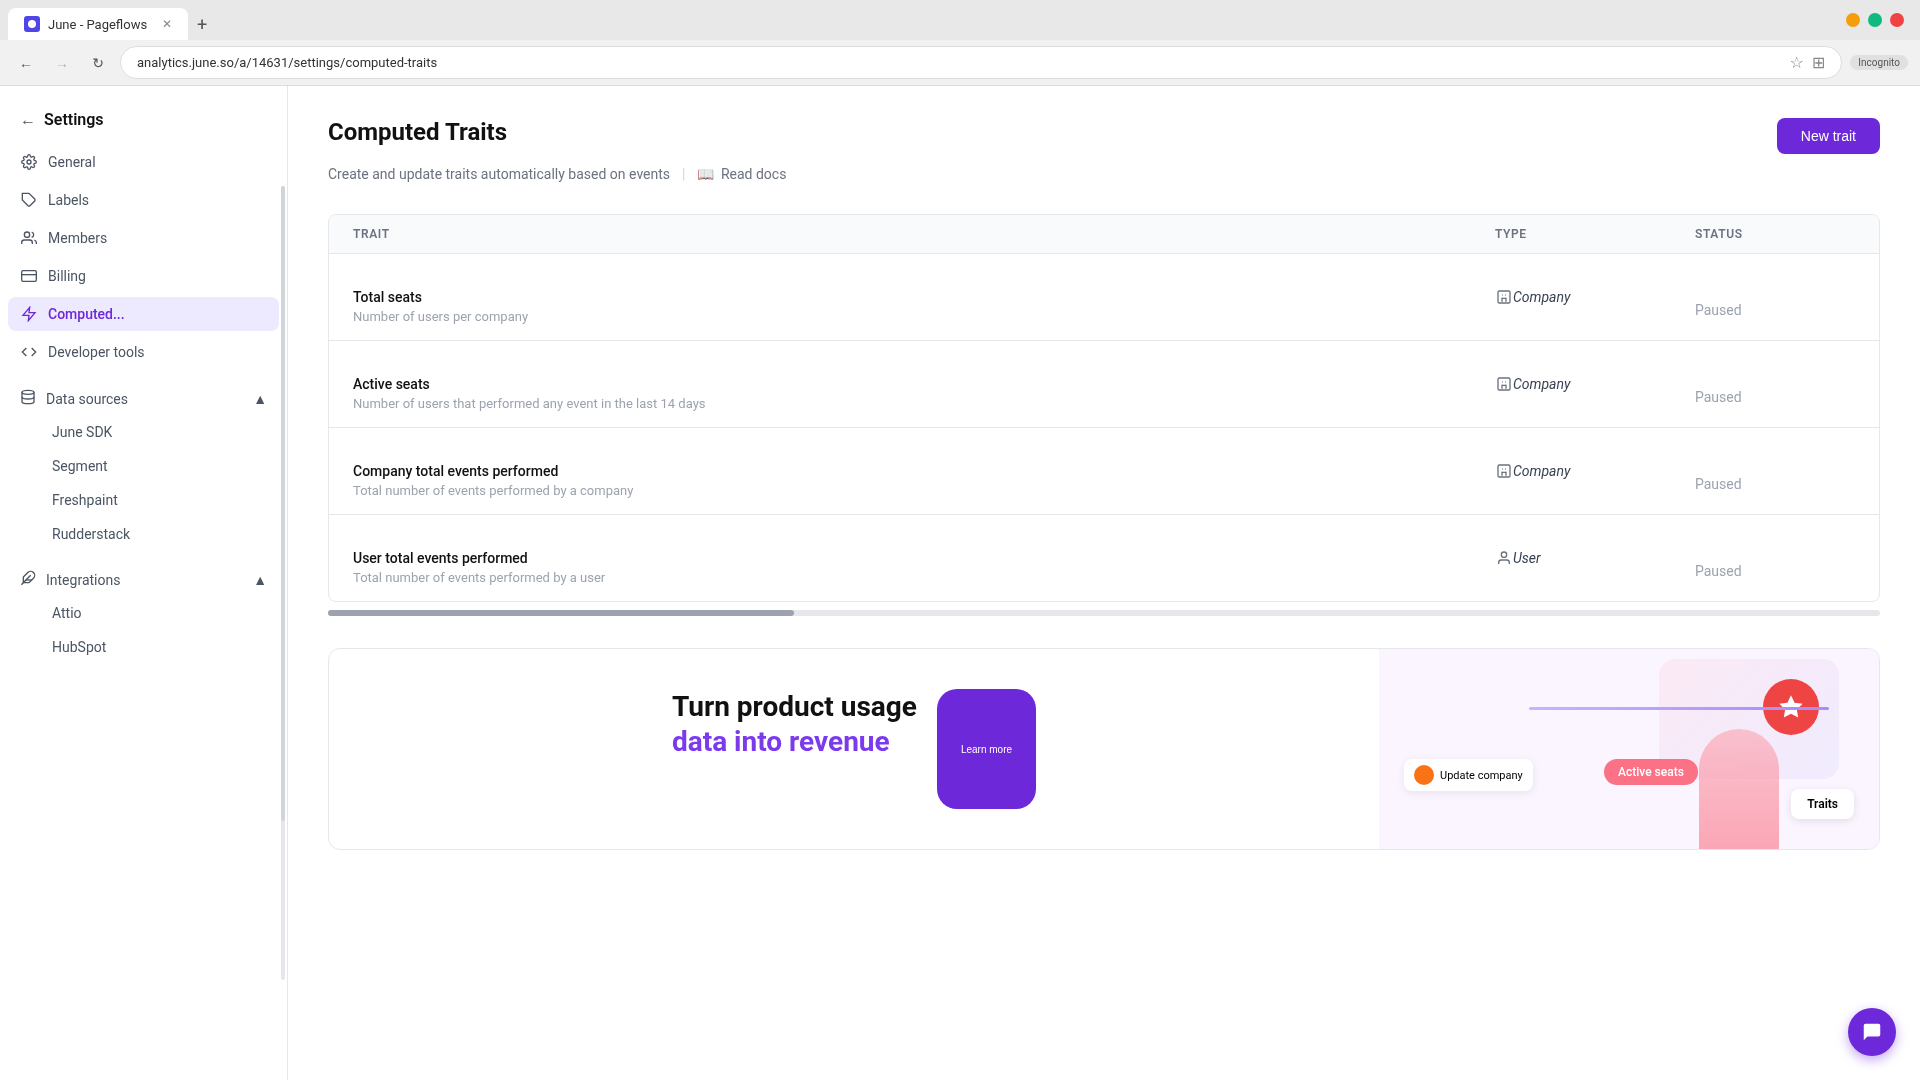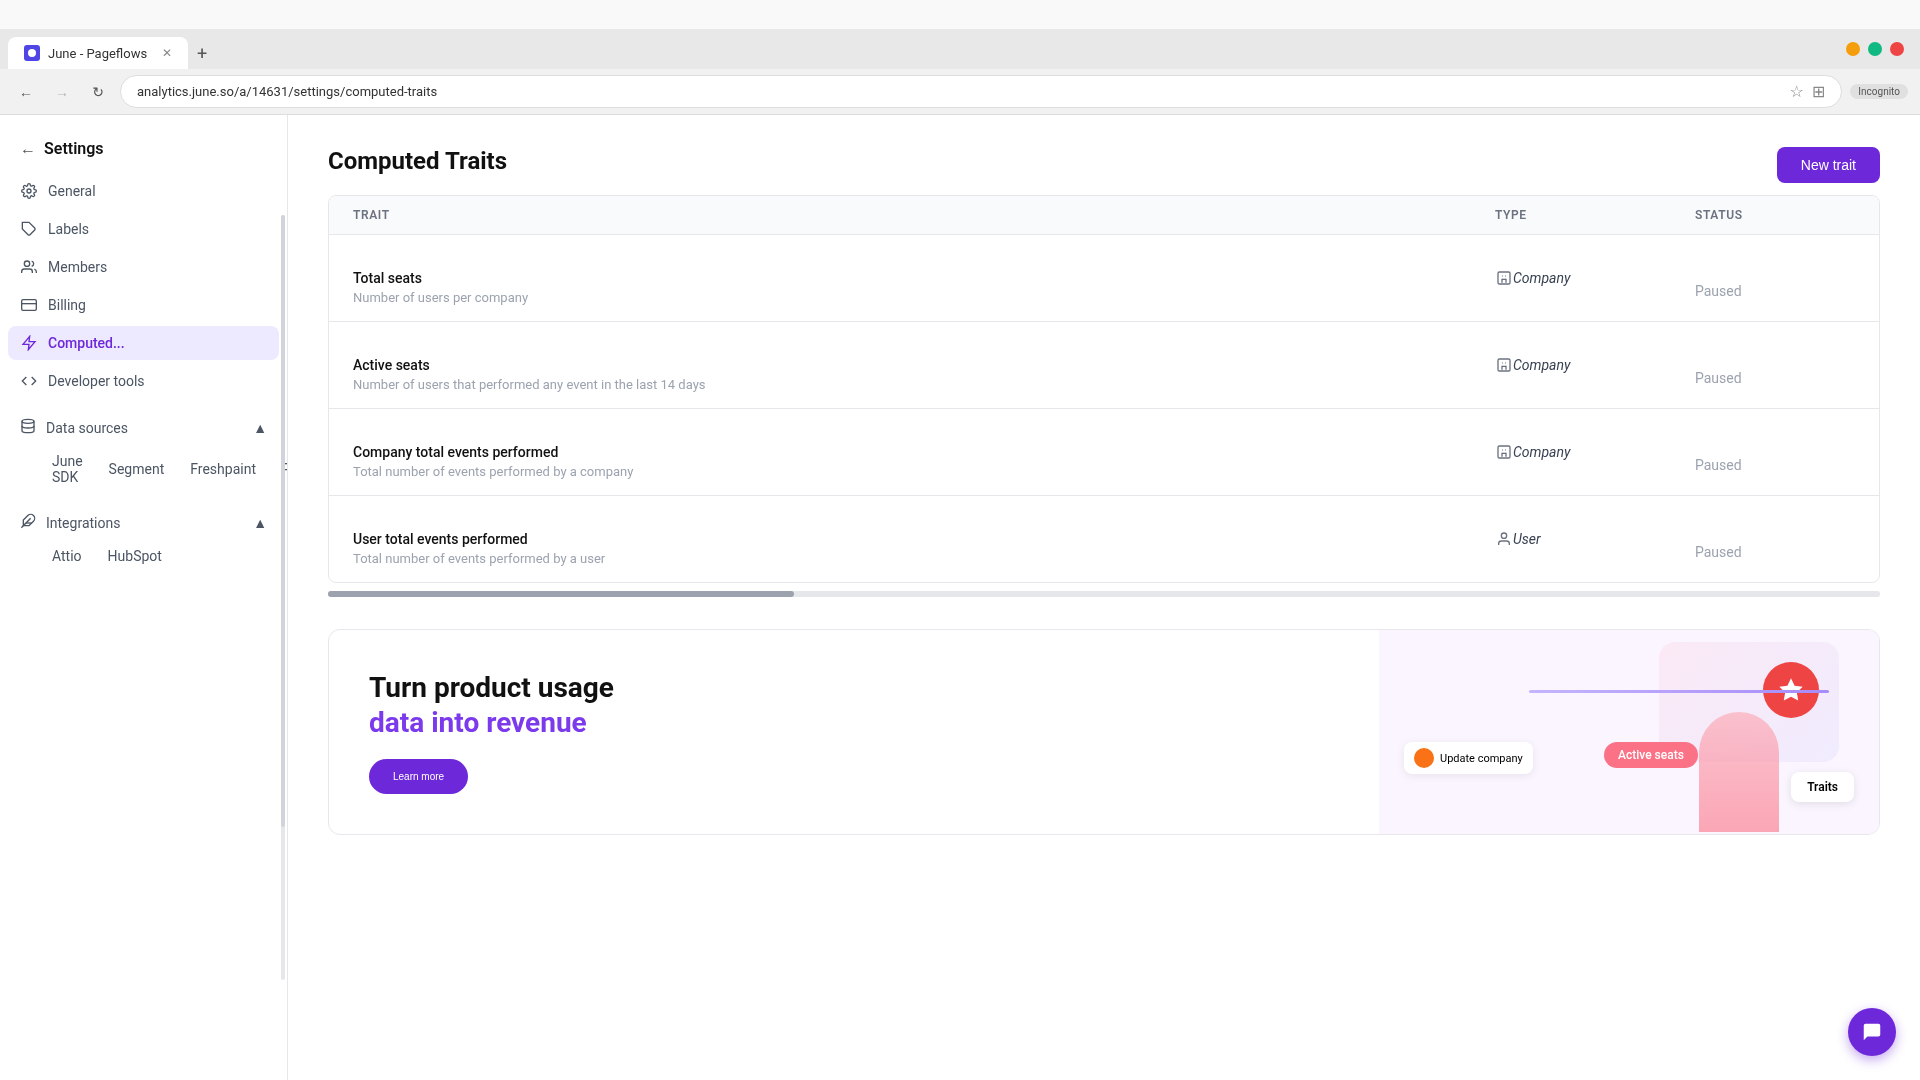--- a/index.html
+++ b/index.html
@@ -1,19 +1,19 @@
 <!DOCTYPE html>
 <html><head>
   <meta charset="utf-8">
   <style>
     * { box-sizing: border-box; margin: 0; padding: 0; }
     body { font-family: -apple-system, BlinkMacSystemFont, 'Segoe UI', Roboto, sans-serif; background: #f9f9f9; display: flex; flex-direction: column; height: 100vh; overflow: hidden; font-size: 14px; }
 
     
-    .browser-chrome { background: #f1f1f1; border-bottom: 1px solid #ddd; margin-top: 29px; }
+    .browser-chrome { background: #f1f1f1; border-bottom: 1px solid #ddd; }
     .tab-bar { display: flex; align-items: center; padding: 8px 8px 0; background: #e8e8e8; }
     .tab { display: flex; align-items: center; gap: 8px; background: white; padding: 8px 16px; border-radius: 8px 8px 0 0; font-size: 13px; color: #333; min-width: 180px; }
     .tab .favicon { width: 16px; height: 16px; background: #4f46e5; border-radius: 3px; display: flex; align-items: center; justify-content: center; }
     .tab .close-tab { margin-left: auto; color: #888; cursor: pointer; font-size: 12px; }
     .new-tab-btn { width: 28px; height: 28px; display: flex; align-items: center; justify-content: center; border-radius: 50%; cursor: pointer; color: #555; font-size: 18px; }
     .window-controls { margin-left: auto; display: flex; gap: 8px; align-items: center; padding: 0 8px 8px 0; }
     .win-btn { width: 14px; height: 14px; border-radius: 50%; cursor: pointer; }
 
     .address-bar-row { display: flex; align-items: center; padding: 6px 12px; gap: 8px; background: #f1f1f1; }
     .nav-btn { width: 28px; height: 28px; display: flex; align-items: center; justify-content: center; border-radius: 50%; cursor: pointer; color: #555; font-size: 14px; }
@@ -31,21 +31,21 @@
     .back-btn { color: #555; cursor: pointer; font-size: 16px; }
     .sidebar-title { font-size: 16px; font-weight: 600; color: #111; }
 
     .sidebar-nav { display: flex; flex-direction: column; gap: 4px; padding: 0 8px; }
     .nav-item { display: flex; align-items: center; gap: 10px; padding: 8px 12px; border-radius: 8px; cursor: pointer; color: #4b5563; font-size: 14px; transition: background 0.15s; }
     .nav-item.active { background: #ede9fe; color: #6d28d9; font-weight: 500; }
     .nav-item .icon { width: 18px; height: 18px; display: flex; align-items: center; justify-content: center; flex-shrink: 0; }
 
     .nav-section { margin-top: 8px; }
     .nav-section-header { display: flex; align-items: center; justify-content: space-between; padding: 8px 12px; cursor: pointer; color: #4b5563; border-radius: 8px; }
-    .nav-section-children { padding-left: 32px; display: flex; flex-direction: row; gap: 2px; }
+    .nav-section-children { padding-left: 32px; display: flex; flex-direction: column; gap: 2px; }
     .nav-section-children .nav-item { font-size: 14px; }
 
     
     .main { flex: 1; overflow-y: auto; background: white; }
     .content-area { padding: 32px 40px; max-width: 100%; }
 
     .page-header { display: flex; align-items: flex-start; justify-content: space-between; margin-bottom: 12px; }
     .page-title { font-size: 24px; font-weight: 700; color: #111; }
     .new-trait-btn { background: #6d28d9; color: white; border: none; padding: 10px 24px; border-radius: 8px; font-size: 14px; font-weight: 500; cursor: pointer; }
 
@@ -59,21 +59,21 @@
     .table-row { display: grid; grid-template-columns: 1fr 200px 160px; padding: 16px 24px; border-bottom: 1px solid #e5e7eb; align-items: center; cursor: pointer; }
     .table-row:last-child { border-bottom: none; }
     .trait-name { font-size: 14px; font-weight: 500; color: #111; margin-bottom: 4px; margin-top: 19px; }
     .trait-desc { font-size: 13px; color: #9ca3af; }
     .type-badge { display: flex; align-items: center; gap: 0; font-size: 14px; color: #374151; font-style: italic; }
     .type-icon { width: 18px; height: 18px; display: flex; align-items: center; justify-content: center; color: #6b7280; }
     .status-text { font-size: 14px; color: #9ca3af; margin-top: 26px; }
 
     
     .promo-section { margin: 32px 0 0; border: 1px solid #e5e7eb; border-radius: 12px; overflow: hidden; background: white; display: flex; min-height: 200px; }
-    .promo-left { flex: 1; padding: 40px 40px; display: flex; flex-direction: column; justify-content: center; gap: 20px; }
+    .promo-left { flex: 1; padding: 40px 40px; display: flex; flex-direction: row; justify-content: center; gap: 20px; }
     .promo-title { font-size: 28px; font-weight: 700; color: #111; line-height: 1.3; }
     .promo-subtitle { font-size: 28px; font-weight: 700; color: #7c3aed; }
     .learn-more-btn { background: #6d28d9; color: white; border: none; padding: 12px 24px; border-radius: 20px; font-size: 10px; font-weight: 500; cursor: pointer; width: fit-content; }
     .promo-right { width: 500px; background: #faf5ff; position: relative; overflow: hidden; display: flex; align-items: center; justify-content: center; }
     .promo-pill { position: absolute; background: #fb7185; color: white; padding: 6px 14px; border-radius: 20px; font-size: 12px; font-weight: 500; }
     .promo-traits-card { position: absolute; bottom: 15%; right: 5%; background: white; padding: 8px 16px; border-radius: 8px; font-size: 12px; font-weight: 600; box-shadow: 0 2px 8px rgba(0,0,0,0.1); }
     .update-tag { position: absolute; left: 10%; top: 55%; background: white; padding: 6px 10px; border-radius: 8px; font-size: 11px; display: flex; align-items: center; gap: 6px; box-shadow: 0 2px 8px rgba(0,0,0,0.08); }
     .update-dot { width: 20px; height: 20px; background: #f97316; border-radius: 50%; }
 
     
@@ -251,20 +251,28 @@
   </div>
 
   <div class="main">
     <div class="content-area">
 
       <div class="page-header">
         <h1 class="page-title">Computed Traits</h1>
         <button class="new-trait-btn">New trait</button>
       </div>
 
+      <div class="page-subtitle">
+        <span>Create and update traits automatically based on events</span>
+        <span style="color:#d1d5db">|</span>
+        <div class="read-docs-link">
+          <span>📖</span>
+          <span>Read docs</span>
+        </div>
+      </div>
 
       <div class="traits-table">
         <div class="table-header">
           <div class="table-header-cell">TRAIT</div>
           <div class="table-header-cell">TYPE</div>
           <div class="table-header-cell">STATUS</div>
         </div>
 
         <div class="table-row">
           <div>

